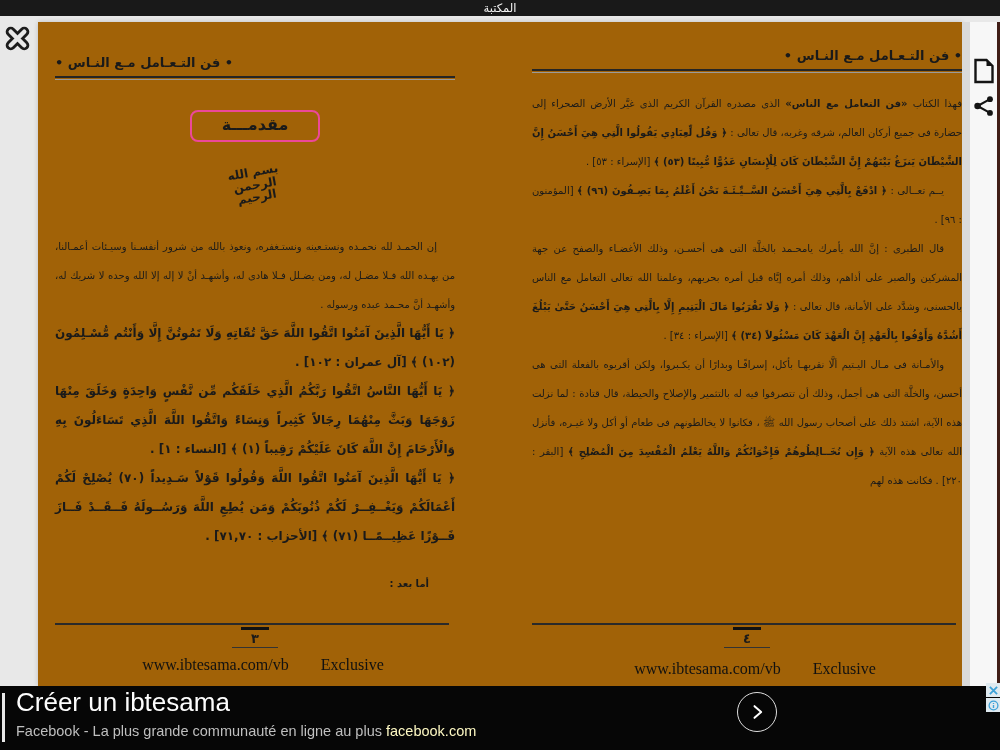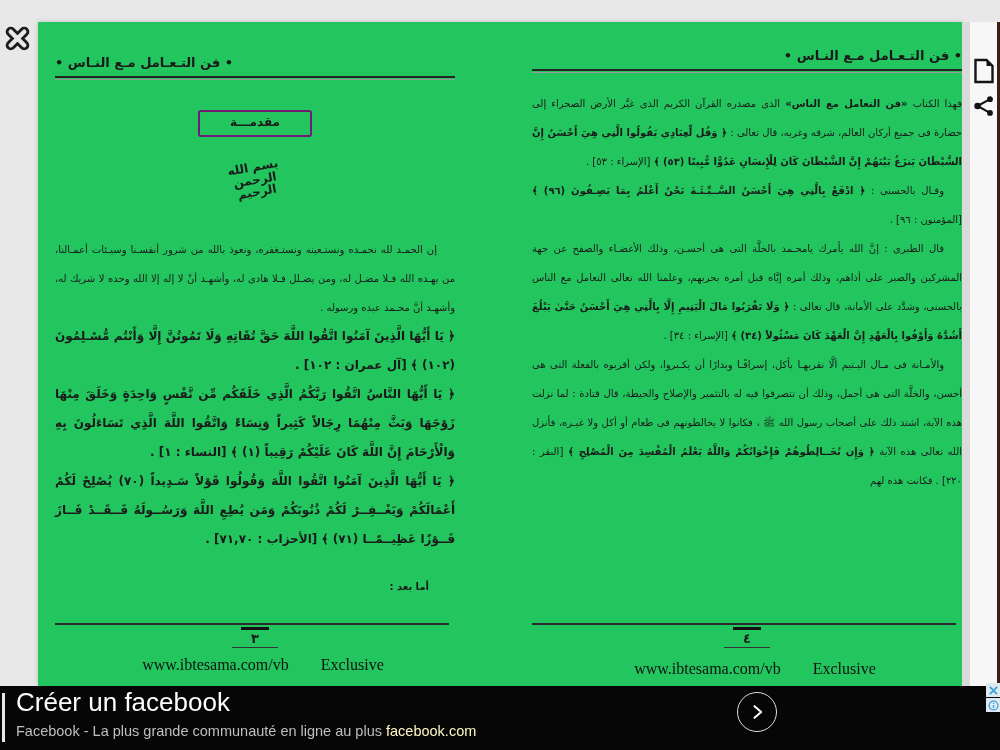--- a/index.html
+++ b/index.html
@@ -8,47 +8,47 @@
   #screen { position:relative; width:1000px; height:750px; background:#e8e8e8; overflow:hidden; }
 
   
   .topbar { position:absolute; left:0; top:0; width:1000px; height:16px; background:#191919; }
   .topbar .app-title { display:block; text-align:center; color:#f5f5f5; font-size:11.5px; line-height:17px; }
 
   
   .close-btn { position:absolute; left:3px; top:25px; width:28px; height:28px; background:transparent; border:none; cursor:pointer; }
 
   
-  .sheet { position:absolute; left:38px; top:22px; width:924px; height:664px; background:#22c55e; box-shadow:0 0 5px rgba(0,0,0,.18); }
+  .sheet { position:absolute; left:38px; top:22px; width:924px; height:664px; background:#a16207; box-shadow:0 0 5px rgba(0,0,0,.18); }
   .gap-strip { position:absolute; left:962px; top:22px; width:8px; height:664px; background:#dadada; }
   .side-rail { position:absolute; left:970px; top:22px; width:27px; height:664px; background:#f7f7f7; }
   .rail-icon { display:block; margin:0 auto; cursor:pointer; }
   .rail-icon.doc { margin-top:36px; }
   .rail-icon.share { margin-top:10px; }
   .edge-strip { position:absolute; left:997px; top:22px; width:3px; height:664px; background:#3f1d16; }
 
   
   .page { position:absolute; direction:rtl; color:#1a1a1a; }
   .page-left  { left:17px; top:33px; width:400px; height:632px; }
   .page-right { left:494px; top:26px; width:430px; height:640px; }
   .page-header { font-size:13px; font-weight:bold; letter-spacing:-0.3px; }
   .page-left  .page-header { text-align:left; }
   .page-right .page-header { text-align:right; }
   .header-rule { margin-top:6px; height:4px; border-top:2px solid #252525; border-bottom:1px solid #9a9a9a; }
 
-  .intro-box { margin:30px auto 0; width:max-content; padding:3px 30px 6px; border:2px solid #701a75; border-radius:3px; font-size:12px; font-weight:bold; }
+  .intro-box { margin:30px auto 0; width:max-content; padding:3px 30px 6px; border:2px solid #ec4899; border-radius:8px; font-size:16px; font-weight:bold; }
   .basmala { margin:12px auto 0; width:96px; height:62px; display:flex; align-items:center; justify-content:center; transform:rotate(-10deg); }
   .basmala span { display:block; width:62px; font-size:12px; font-weight:bold; line-height:1.05; text-align:center; }
 
   .par { font-size:10px; line-height:29px; text-align:justify; }
   .indent { text-indent:18px; }
   .verse { font-weight:bold; font-size:12px; }
   .b { font-weight:bold; }
   .amma { font-weight:bold; text-indent:26px; margin-top:18px; }
-  .page-left  .par.first { margin-top:24px; }
+  .page-left  .par.first { margin-top:16px; }
   .page-right .par.first { margin-top:16px; }
 
   
   .footer-rule { position:absolute; left:0; right:6px; border-top:2px solid #2a2a2a; }
   .page-left  .footer-rule { top:568px; }
   .page-right .footer-rule { top:575px; }
   .pagenum { position:absolute; left:0; right:0; text-align:center; }
   .page-left  .pagenum { top:572px; }
   .page-right .pagenum { top:579px; }
   .pagenum .bar  { width:28px; height:3px; background:#111; margin:0 auto; }
@@ -66,20 +66,23 @@
   .ad-domain { color:#fef9c3; }
   .ad-cta { position:absolute; left:737px; top:6px; width:40px; height:40px; border:1.5px solid #dedede; border-radius:50%; background:transparent; display:flex; align-items:center; justify-content:center; cursor:pointer; }
   .ad-badges { position:absolute; right:0; top:-3px; width:14px; }
   .ad-badge { width:14px; height:14px; background:#dfeaf0; margin-bottom:1px; display:flex; align-items:center; justify-content:center; cursor:pointer; }
 </style>
 </head>
 <body>
 
 <div id="screen">
 
+  <div class="topbar">
+    <span class="app-title">المكتبة</span>
+  </div>
 
   <button class="close-btn" title="">
     <svg width="27" height="27" viewBox="0 0 24 24">
       <path d="M6 6 L18 18 M18 6 L6 18" stroke="#1c1c1c" stroke-width="9" stroke-linecap="round" fill="none"></path>
       <path d="M6 6 L18 18 M18 6 L6 18" stroke="#e8e8e8" stroke-width="4" stroke-linecap="round" fill="none"></path>
     </svg>
   </button>
 
   <div class="sheet">
 
@@ -111,21 +114,21 @@
         <span>www.ibtesama.com/vb</span>
         <span>Exclusive</span>
       </div>
     </div>
 
     <div class="page page-right">
       <div class="page-header">• فن التـعـامل مـع النـاس •</div>
       <div class="header-rule"></div>
 
       <p class="par first"><span>فهذا الكتاب </span><span class="b">«فن التعامل مع الناس»</span><span> الذى مصدره القرآن الكريم الذى غيَّر الأرض الصحراء إلى حضارة فى جميع أركان العالم، شرقه وغربه، قال تعالى : </span><span class="b">﴿ وَقُل لِّعِبَادِي يَقُولُوا الَّتِي هِيَ أَحْسَنُ إِنَّ الشَّيْطَانَ يَنزَغُ بَيْنَهُمْ إِنَّ الشَّيْطَانَ كَانَ لِلْإِنسَانِ عَدُوًّا مُّبِينًا (٥٣) ﴾</span><span> [الإسراء : ٥٣] .</span></p>
-      <p class="par indent"><span>وقـال بالحسنى : </span><span class="b">﴿ ادْفَعْ بِالَّتِي هِيَ أَحْسَنُ السَّــيِّـئَـةَ نَحْنُ أَعْلَمُ بِمَا يَصِـفُونَ (٩٦) ﴾</span><span> [المؤمنون : ٩٦] .</span></p>
+      <p class="par indent"><span>يــم تعــالى : </span><span class="b">﴿ ادْفَعْ بِالَّتِي هِيَ أَحْسَنُ السَّــيِّـئَـةَ نَحْنُ أَعْلَمُ بِمَا يَصِـفُونَ (٩٦) ﴾</span><span> [المؤمنون : ٩٦] .</span></p>
       <p class="par indent"><span>قال الطبرى : إنَّ الله يأمرك يامحـمد بالخلَّة التى هى أحسـن، وذلك الأغضـاء والصفح عن جهة المشركين والصبر على أذاهم، وذلك أمره إيَّاه قبل أمره بحربهم، وعلمنا الله تعالى التعامل مع الناس بالحسنى، وشدَّد على الأمانة، قال تعالى : </span><span class="b">﴿ وَلَا تَقْرَبُوا مَالَ الْيَتِيمِ إِلَّا بِالَّتِي هِيَ أَحْسَنُ حَتَّىٰ يَبْلُغَ أَشُدَّهُ وَأَوْفُوا بِالْعَهْدِ إِنَّ الْعَهْدَ كَانَ مَسْئُولاً (٣٤) ﴾</span><span> [الإسراء : ٣٤] .</span></p>
       <p class="par indent"><span>والأمـانة فى مـال اليـتيم ألَّا نقربهـا بأكل، إسرافًـا وبدارًا أن يكـبروا، ولكن أقربوه بالفعلة التى هى أحسن، والخلَّة التى هى أجمل، وذلك أن تتصرفوا فيه له بالتثمير والإصلاح والحيطة، قال قتادة : لما نزلت هذه الآية، اشتد ذلك على أصحاب رسول الله ﷺ ، فكانوا لا يخالطونهم فى طعام أو أكل ولا غيـره، فأنزل الله تعالى هذه الآية </span><span class="b">﴿ وَإِن تُخَــالِطُوهُمْ فَإِخْوَانُكُمْ وَاللَّهُ يَعْلَمُ الْمُفْسِدَ مِنَ الْمُصْلِحِ ﴾</span><span> [البقر : ٢٢٠] . فكانت هذه لهم</span></p>
 
       <div class="footer-rule"></div>
       <div class="pagenum">
         <div class="bar"></div>
         <div class="num">٤</div>
         <div class="thin"></div>
       </div>
       <div class="footer-row">
@@ -145,21 +148,21 @@
       <circle cx="18.5" cy="4.5" r="3.2" fill="#141414"></circle>
       <circle cx="18.5" cy="19.5" r="3.2" fill="#141414"></circle>
       <circle cx="5" cy="12" r="3.6" fill="#141414"></circle>
       <path d="M5 12 L18.5 4.5 M5 12 L18.5 19.5" stroke="#141414" stroke-width="2.2" fill="none"></path>
     </svg>
   </div>
   <div class="edge-strip"></div>
 
   <div class="ad">
     <div class="ad-accent"></div>
-    <div class="ad-title">Créer un facebook</div>
+    <div class="ad-title">Créer un ibtesama</div>
     <div class="ad-sub">
       <span>Facebook - La plus grande communauté en ligne au plus</span>
       <span class="ad-domain">facebook.com</span>
     </div>
     <div class="ad-cta">
       <svg width="20" height="20" viewBox="0 0 24 24">
         <path d="M9 5 l8 7 -8 7" stroke="#ffffff" stroke-width="2.4" fill="none" stroke-linecap="round" stroke-linejoin="round"></path>
       </svg>
     </div>
     <div class="ad-badges">

